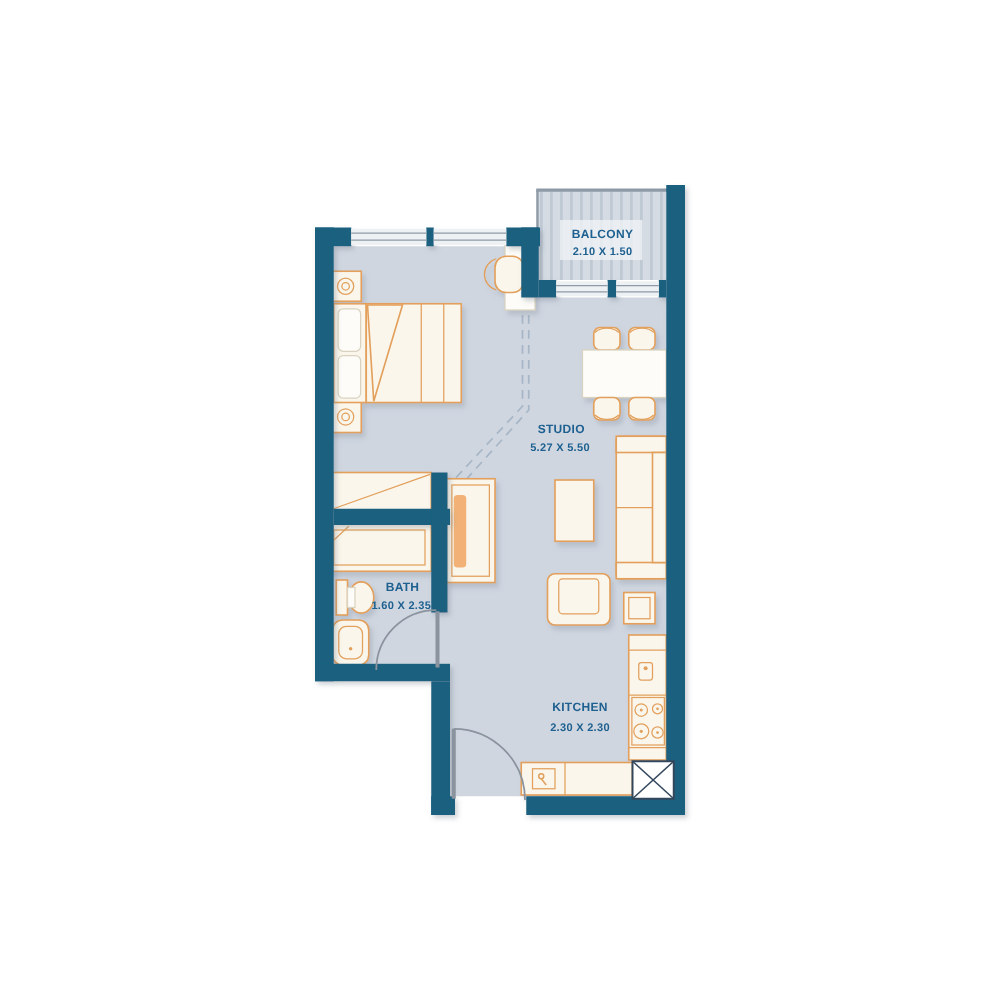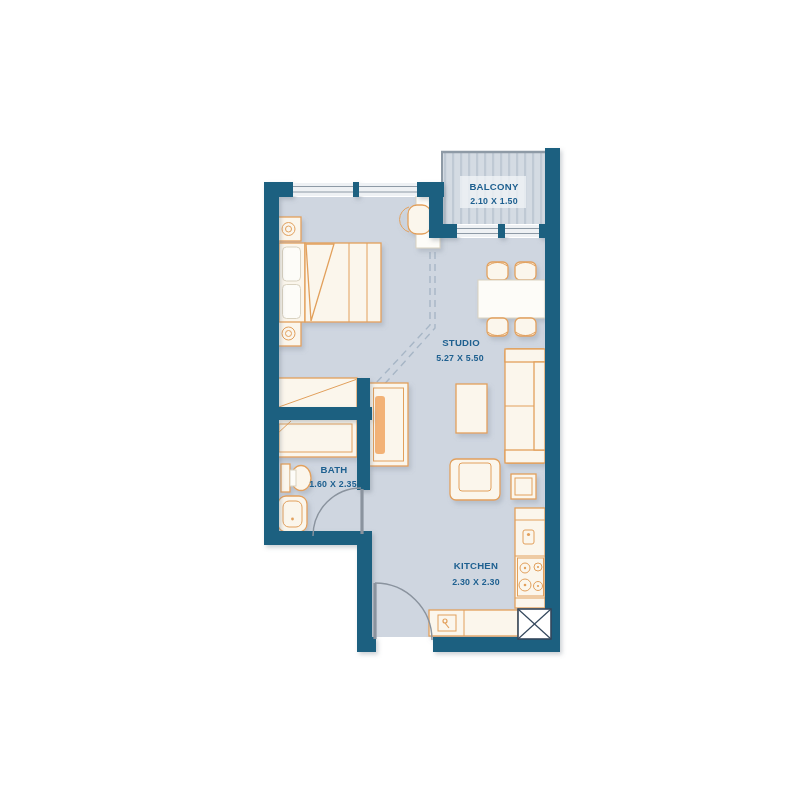--- a/index.html
+++ b/index.html
@@ -1,16 +1,16 @@
 <!DOCTYPE html>
 <html style="--background: #ffffff; --wall: #1A6080; --floor: #CFD6E0; --balcony-floor: #D4DBE3; --balcony-stripe: #BFC9D4; --window-glass: #EEF1F4; --window-frame: #8E9AA6; --furniture-outline: #E2A05C; --furniture-fill: #FBF6EC; --furniture-white: #FDFCF8; --label-text: #1E6090; --door-swing: #8A939E; --dashed-line: #A7B6C6; --shaft-line: #33475C;"><head>
 <meta charset="utf-8">
 <style>
   html,body{margin:0;padding:0;background:var(--background,#fff);}
-  .stage{position:relative;width:660px;height:800px;background:var(--background,#fff);overflow:hidden;padding-left:12px;}
+  .stage{position:relative;width:660px;height:800px;background:var(--background,#fff);overflow:hidden;}
   svg text{font-family:"Liberation Sans",sans-serif;font-weight:700;fill:var(--label-text);
            text-anchor:middle;letter-spacing:.25px;}
   .room-name{font-size:9.6px;}
   .room-dims{font-size:8.8px;}
   .wall{fill:var(--wall);}
   .floor{fill:var(--floor);}
   .balcony-base{fill:var(--balcony-floor);}
   .stripe{fill:var(--balcony-stripe);}
   .glass{fill:var(--window-glass);}
   .frame{stroke:var(--window-frame);stroke-width:1;fill:none;}

